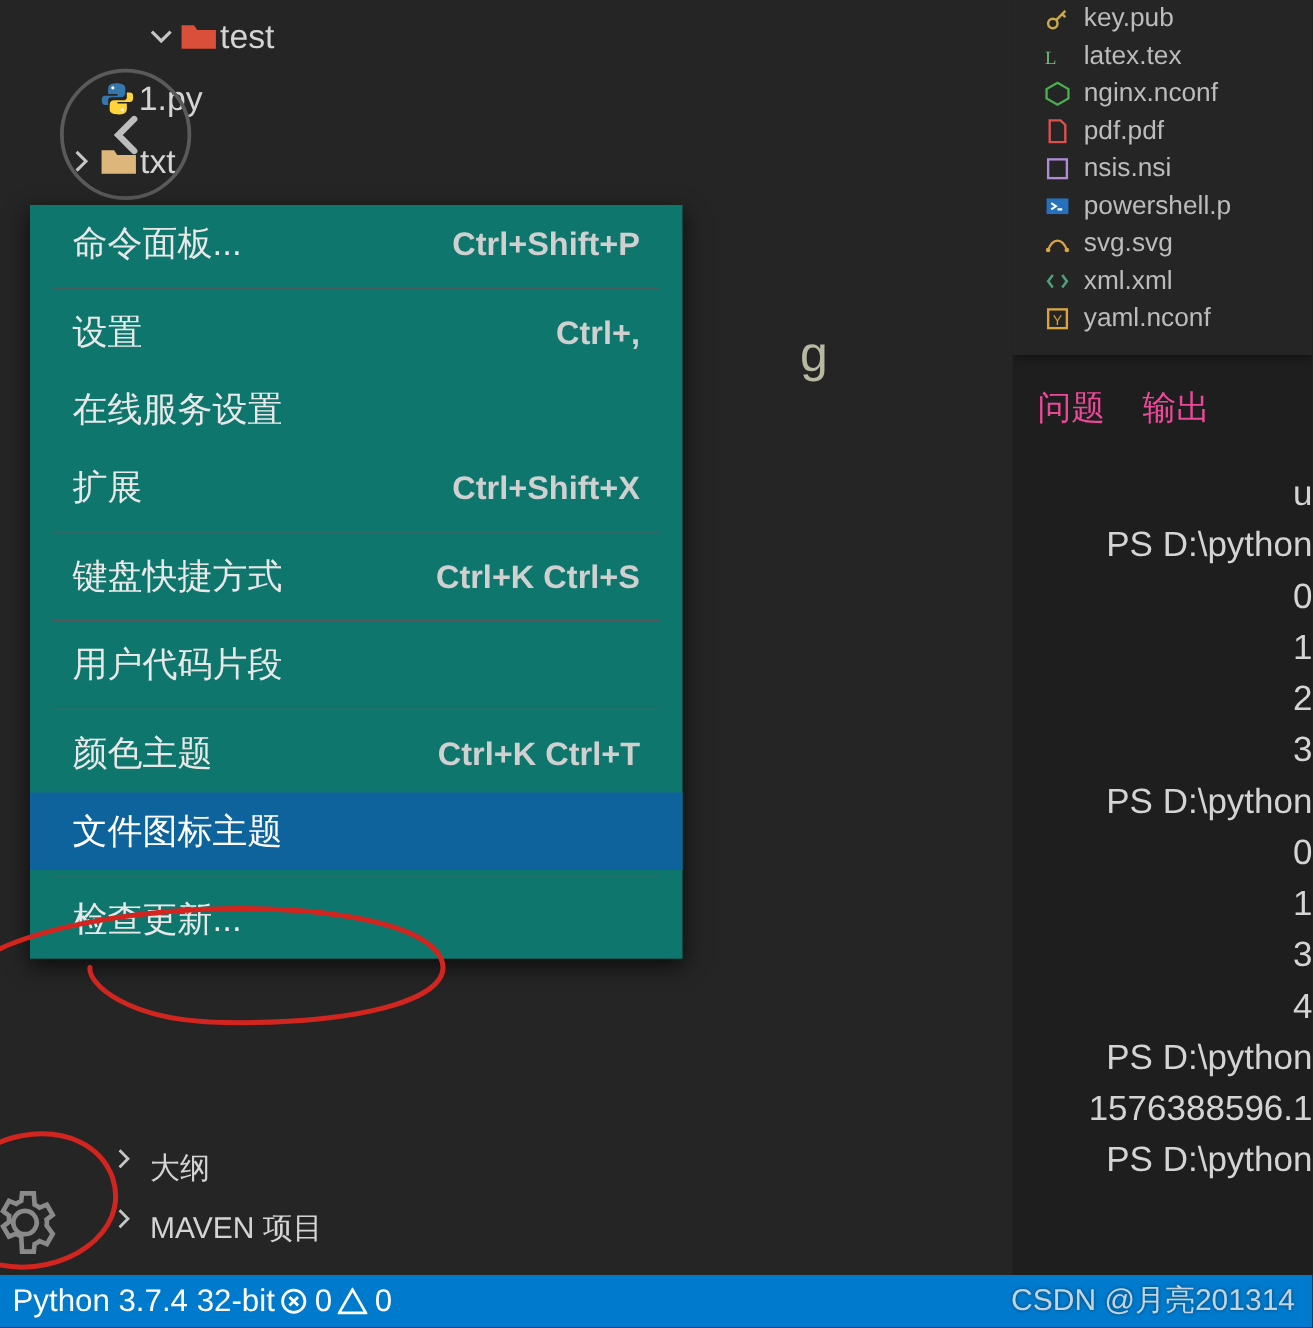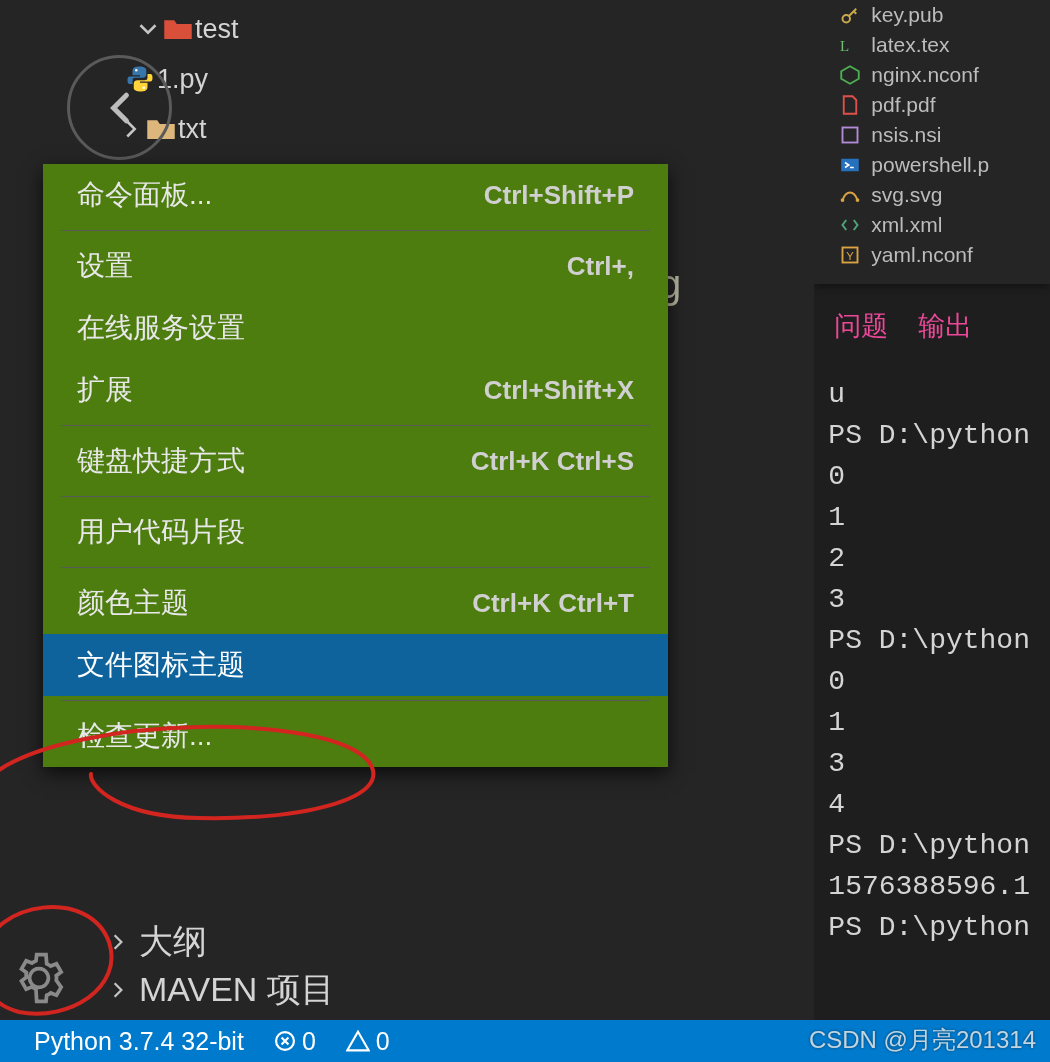--- a/index.html
+++ b/index.html
@@ -15,21 +15,20 @@
 .workspace {
   display: flex;
   width: 100%;
   height: 1020px;
   position: relative;
 }
 .left-pane {
   width: 810px;
   background: #252526;
   position: relative;
-  margin-left: 19px;
 }
 .right-pane {
   width: 240px;
   background: #1e1e1e;
   display: flex;
   flex-direction: column;
 }
 .file-list-panel {
   background: #252526;
   padding: 0 0 14px 0;
@@ -47,25 +46,26 @@
 .panel-tabs {
   display: flex;
   gap: 30px;
   padding: 24px 0 14px 20px;
   font-size: 27px;
   color: #ec4899;
 }
 .panel-tabs span { cursor: pointer; }
 .terminal-lines {
   padding: 16px 0 0 14px;
-  font-family: Liberation Mono, monospace;
+  font-family: Liberation Sans, sans-serif;
   font-size: 28px;
   line-height: 41px;
   color: #d4d4d4;
   white-space: pre;
+  text-align: right;
 }
 .tree {
   padding-top: 4px;
 }
 .tree-row {
   display: flex;
   align-items: center;
   height: 50px;
   font-size: 27px;
   color: #d4d4d4;
@@ -79,22 +79,22 @@
   border: 3px solid #5a5a5a;
   border-radius: 50%;
   display:flex; align-items:center; justify-content:center;
   color:#bdbdbd;
   font-size:42px;
   z-index: 5;
 }
 .context-menu {
   position: absolute;
   left: 24px; top: 164px;
-  width: 625px;
-  background: #4d7c0f;
+  width: 522px;
+  background: #0f766e;
   box-shadow: 0 6px 18px rgba(0,0,0,0.7);
   z-index: 20;
 }
 .menu-item {
   display: flex;
   justify-content: space-between;
   align-items: center;
   padding: 12px 34px;
   font-size: 28px;
   color: #e8e8e8;
@@ -121,23 +121,23 @@
   z-index: 30;
   pointer-events: none;
 }
 .bottom-sections {
   position: absolute;
   left: 90px;
   bottom: 6px;
 }
 .brow {
   display: flex;
-  align-items: center;
+  align-items: flex-start;
   height: 48px;
-  font-size: 34px;
+  font-size: 24px;
   color: #d4d4d4;
 }
 .brow .chev { width: 30px; text-align:center; color:#c5c5c5; }
 .gear-corner {
   position: absolute;
   left: -12px; bottom: 10px;
   width: 64px; height: 64px;
   display:flex; align-items:center; justify-content:center;
   z-index: 5;
 }
@@ -146,21 +146,21 @@
   left: 0; bottom: 0;
   width: 1050px; height: 42px;
   background: #007acc;
   color: #ffffff;
   display: flex;
   align-items: center;
   font-size: 25px;
   padding: 0 10px;
   justify-content: space-between;
 }
-.statusbar .sl { display:flex; align-items:flex-start; gap:30px;margin-left:24px; }
+.statusbar .sl { display:flex; align-items:flex-start; gap:4px; }
 .status-item { display:flex; align-items:center; gap:6px; }
 .watermark {
   position: absolute;
   right: 14px; bottom: 6px;
   font-size: 24px;
   color: #e4e4e4;
   opacity: 0.85;
   z-index: 40;
   text-shadow: 0 0 3px rgba(0,0,0,0.6);
 }
@@ -179,32 +179,32 @@
               <path d="M2 5 L8 11 L14 5" stroke="#c5c5c5" stroke-width="2" fill="none"></path>
             </svg>
         </span>
         <span class="tree-icon">
           <svg width="30" height="26" viewBox="0 0 24 20">
               <path d="M1 3 L9 3 L11 6 L23 6 L23 18 L1 18 Z" fill="#d94f3a"></path>
             </svg>
         </span>
         <span>test</span>
       </div>
-      <div class="tree-row" style="padding-left:104px">
+      <div class="tree-row" style="padding-left:77px">
         <span class="tree-icon">
           <svg width="30" height="30" viewBox="0 0 24 24">
               <path d="M11 2 C6 2 6 5 6 6 L6 9 L12 9 L12 10 L4 10 C2 10 2 12 2 13 C2 14 2 16 4 16 L6 16 L6 13 C6 11 8 11 9 11 L14 11 C16 11 17 10 17 8 L17 5 C17 3 15 2 11 2 Z" fill="#3776ab"></path>
               <circle cx="9" cy="5" r="1" fill="#fff"></circle>
               <path d="M13 22 C18 22 18 19 18 18 L18 15 L12 15 L12 14 L20 14 C22 14 22 12 22 11 C22 10 22 8 20 8 L18 8 L18 11 C18 13 16 13 15 13 L10 13 C8 13 7 14 7 16 L7 19 C7 21 9 22 13 22 Z" fill="#ffd43b"></path>
               <circle cx="15" cy="19" r="1" fill="#fff"></circle>
             </svg>
         </span>
         <span>1.py</span>
       </div>
-      <div class="tree-row" style="padding-left:99px">
+      <div class="tree-row" style="padding-left:52px">
         <span class="tree-chevron">
           <svg width="20" height="20" viewBox="0 0 16 16">
               <path d="M5 2 L11 8 L5 14" stroke="#c5c5c5" stroke-width="2" fill="none"></path>
             </svg>
         </span>
         <span class="tree-icon">
           <svg width="30" height="26" viewBox="0 0 24 20">
               <path d="M1 3 L9 3 L11 6 L23 6 L23 18 L1 18 Z" fill="#dcb67a"></path>
             </svg>
         </span>

